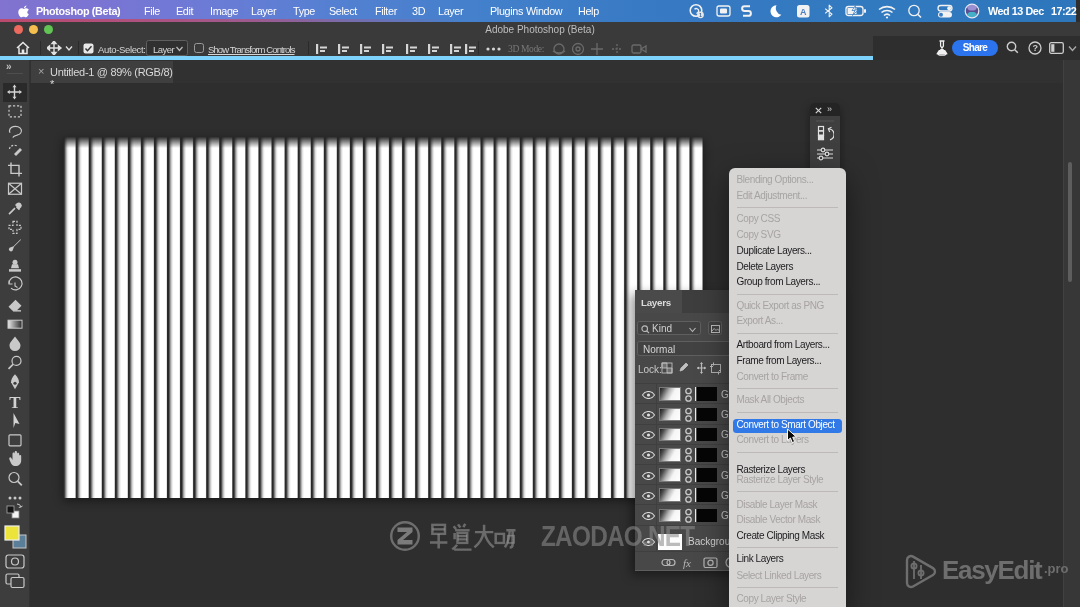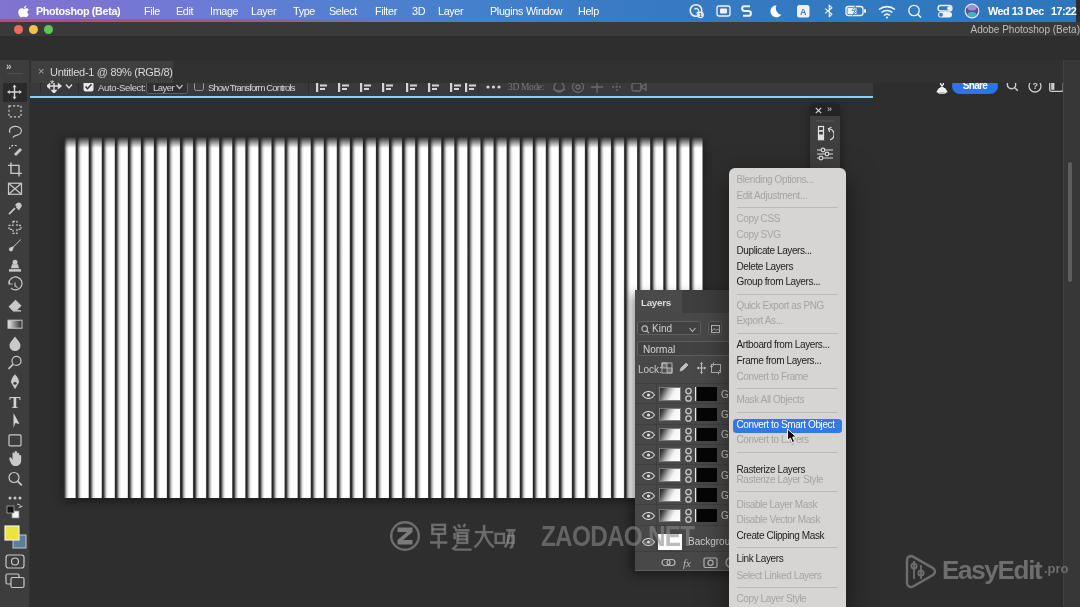--- a/index.html
+++ b/index.html
@@ -9,21 +9,21 @@
   #menubar { left:0; top:0; width:1076px; height:22px;
     background:linear-gradient(90deg,#8173cf 0%,#7b74d3 9%,#6c7bd6 19%,#5480d2 31%,#4380cb 45%,#3779c3 62%,#317abf 82%,#2e76bc 100%);
     color:#fff; font-size:10.8px; }
   #menubar .pink { position:absolute; left:0; bottom:0; width:460px; height:3px;
     background:linear-gradient(90deg, rgba(190,72,104,0.95) 0%, rgba(190,72,104,0.65) 55%, rgba(190,72,104,0) 100%);
     filter:blur(0.4px); }
   .mitem { position:absolute; top:4.5px; white-space:nowrap; letter-spacing:-0.35px; }
   .mbold { font-weight:bold; }
   #titlebar { left:0; top:22px; width:1080px; height:14px; background:#3a3a3a; }
   .tl { position:absolute; width:9px; height:9px; border-radius:50%; top:24.5px; }
-  #optionsbar { left:0; top:36px; width:873px; height:24px; background:#3a3a3a; border-bottom:2px solid #7dd3fc; color:#d6d6d6; font-size:9.5px; letter-spacing:-0.7px;margin-top:38px; }
+  #optionsbar { left:0; top:36px; width:873px; height:24px; background:#3a3a3a; border-bottom:4px solid #7dd3fc; color:#d6d6d6; font-size:9.5px; letter-spacing:-0.7px; }
   .vsep { position:absolute; top:5px; width:1px; height:14px; background:#2b2b2b; }
   #tabbar { left:0; top:60px; width:1080px; height:23px; background:#313131; }
   #tab { position:absolute; left:31px; top:1px; width:142px; height:22px; background:#3f3f3f; color:#d8d8d8; }
   #tools { left:0; top:60px; width:30px; height:547px; background:#3d3d3d; border-right:1px solid #333; }
   #doc { left:63px; top:137px; width:640px; height:361px;
     background:
       linear-gradient(180deg, rgba(38,38,38,0.96) 0px, rgba(38,38,38,0.7) 3px, rgba(38,38,38,0) 11px),
       repeating-linear-gradient(90deg,
         #282828 0px, #282828 1.0px,
         #575757 1.9px, #9d9d9d 2.9px,
@@ -105,21 +105,21 @@
 <rect x="254" y="12" width="14" height="5.5" rx="2.7" fill="#f2f2f2" stroke="none"></rect>
         <circle cx="257" cy="14.7" r="2" fill="#3a7fc7" stroke="none"></circle>
 <circle cx="288" cy="11" r="6.8" fill="#5a4f92" stroke="none"></circle>
         <path d="M283,7 a6.8,6.8 0 0 1 10,0 c-1,3 -2,3.5 -5,3.5 c-3,0 -4,-0.5 -5,-3.5z" fill="#9a8fd0" stroke="none"></path>
         <path d="M283,15 a6.8,6.8 0 0 0 10,0 c-1,-2.5 -2,-3 -5,-3 c-3,0 -4,0.5 -5,3z" fill="#44b0c8" stroke="none"></path>
         <circle cx="288" cy="11" r="6.8" stroke="#e8e8f4" stroke-width="1.2"></circle>
 </g>
     </svg>
 </div>
 <div class="abs" id="titlebar">
-    <div style="position:absolute;left:0;right:0;top:1.5px;text-align:right;color:#bebebe;font-size:10px;">Adobe Photoshop (Beta)</div>
+    <div style="position:absolute;left:0;right:0;top:1.5px;text-align:center;color:#bebebe;font-size:10px;">Adobe Photoshop (Beta)</div>
   </div>
 <div class="tl" style="left:14px; background:#ed6a5e;"></div>
 <div class="tl" style="left:29px; background:#f4bf4f;"></div>
 <div class="tl" style="left:44px; background:#61c454;"></div>
 <div class="abs" id="optionsbar">
 <svg class="abs" style="left:16px;top:5px" width="14" height="14" viewBox="0 0 14 14">
       <path d="M1,7 L7,1.5 L13,7 M3,6.5 V12.5 H11 V6.5" fill="none" stroke="#e8e8e8" stroke-width="1.5"></path>
       <rect x="5.7" y="8.5" width="2.6" height="4" fill="#e8e8e8"></rect>
     </svg>
 <div class="vsep" style="left:40px;"></div>
@@ -141,21 +141,21 @@
 <span class="mitem" style="left:98px; top:7.5px;">Auto-Select:</span>
 <div class="pctl" style="left:146px; top:4px; width:42px; height:16px; background:#303030;">
       <span style="position:absolute;left:6px;top:3px;font-size:9.5px;letter-spacing:-0.5px;">Layer</span>
       <svg style="position:absolute;right:4px;top:5px" width="7" height="6" viewBox="0 0 7 6">
         <path d="M0.5,1 l3,3.5 l3,-3.5" fill="none" stroke="#bbb" stroke-width="1.2"></path>
       </svg>
     </div>
 <svg class="abs" style="left:194px;top:7px" width="10" height="10" viewBox="0 0 10 10">
       <rect x="0.5" y="0.5" width="9" height="9" rx="2" fill="none" stroke="#9a9a9a" stroke-width="1"></rect>
     </svg>
-<span class="mitem" style="left:208px; top:8px; letter-spacing:-0.9px;">Show Transform Controls</span>
+<span class="mitem" style="left:208px; top:8px; letter-spacing:-0.9px;text-decoration:underline;">Show Transform Controls</span>
 <div class="vsep" style="left:308px;"></div>
 <svg class="abs" style="left:0;top:3px" width="700" height="20" viewBox="0 0 700 20">
       <g transform="translate(314,0)">
         <rect x="2" y="5" width="2.2" height="10" fill="#d5d5d5"></rect>
         <rect x="6" y="7.5" width="7" height="2" fill="#d5d5d5"></rect>
         <rect x="6" y="11" width="5" height="2" fill="#d5d5d5"></rect>
       </g>
       <g transform="translate(336,0)">
         <rect x="2" y="5" width="2.2" height="10" fill="#d5d5d5"></rect>
         <rect x="6" y="7.5" width="7" height="2" fill="#d5d5d5"></rect>

